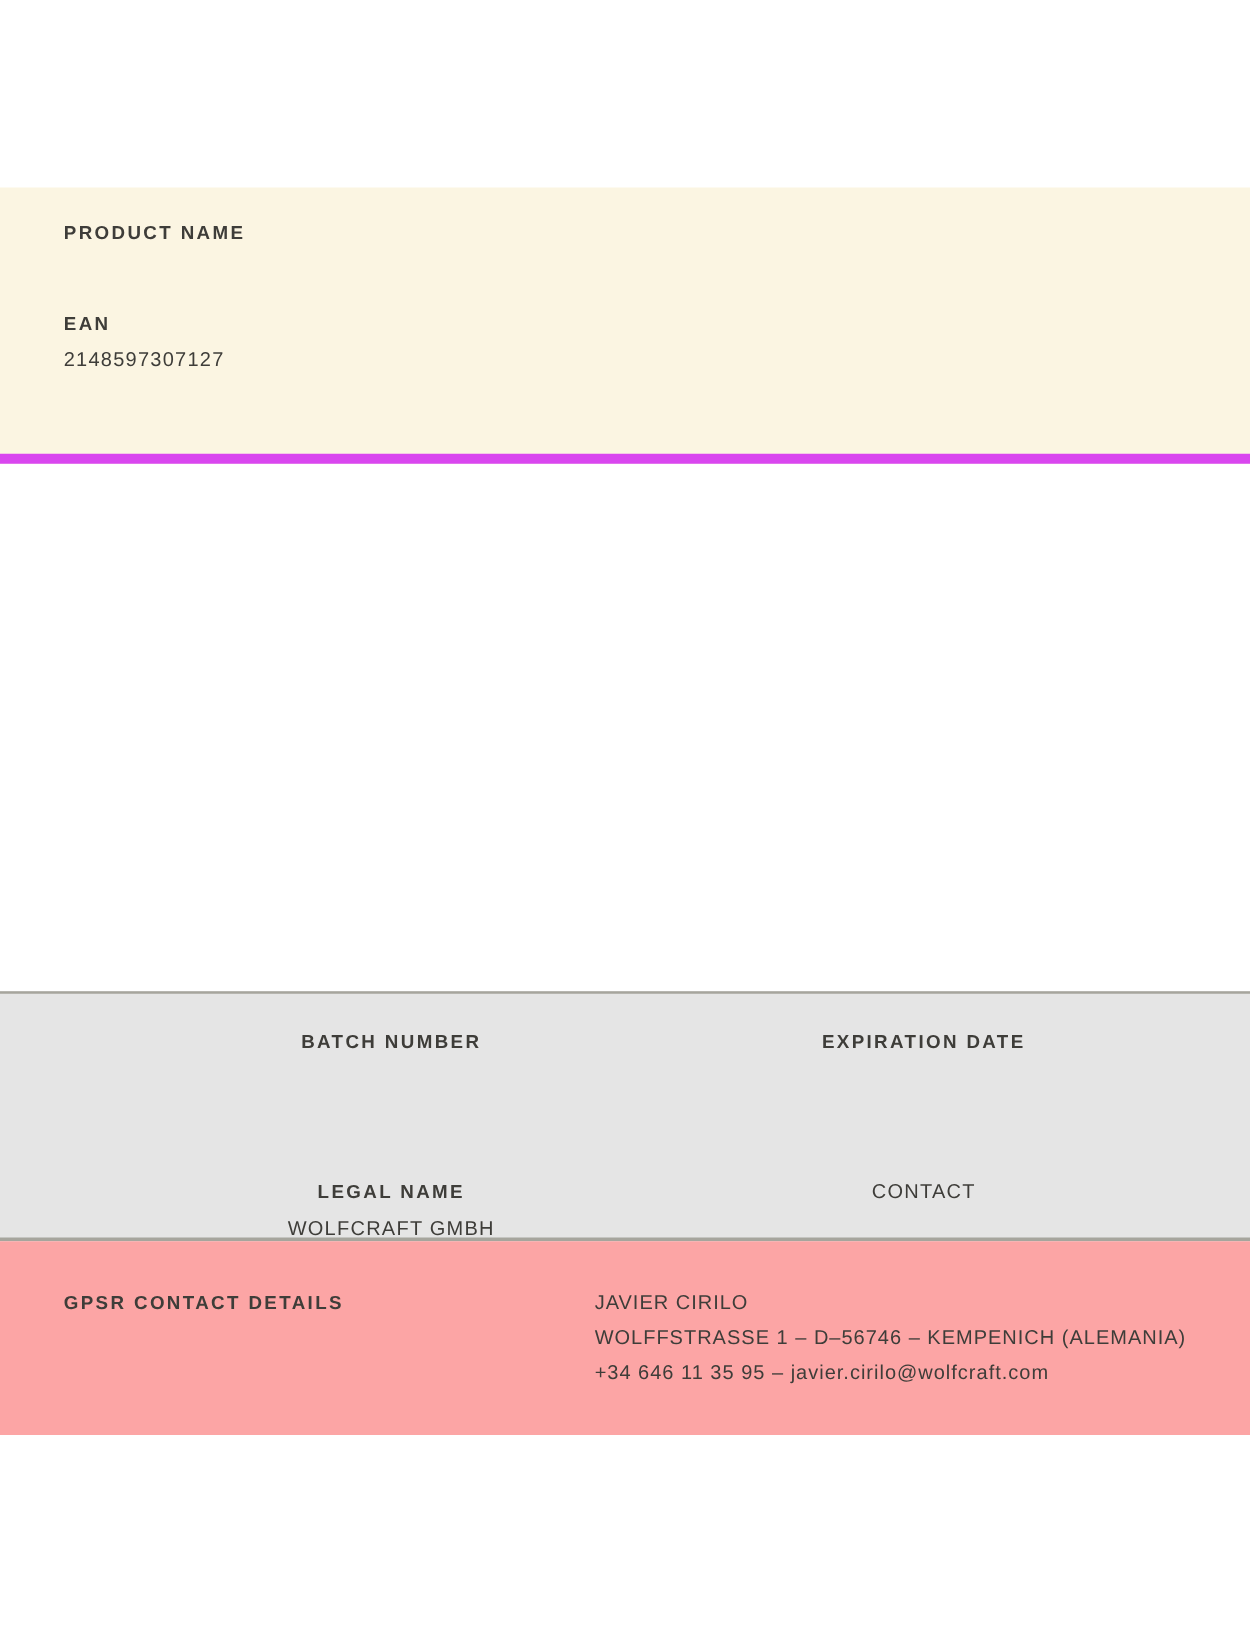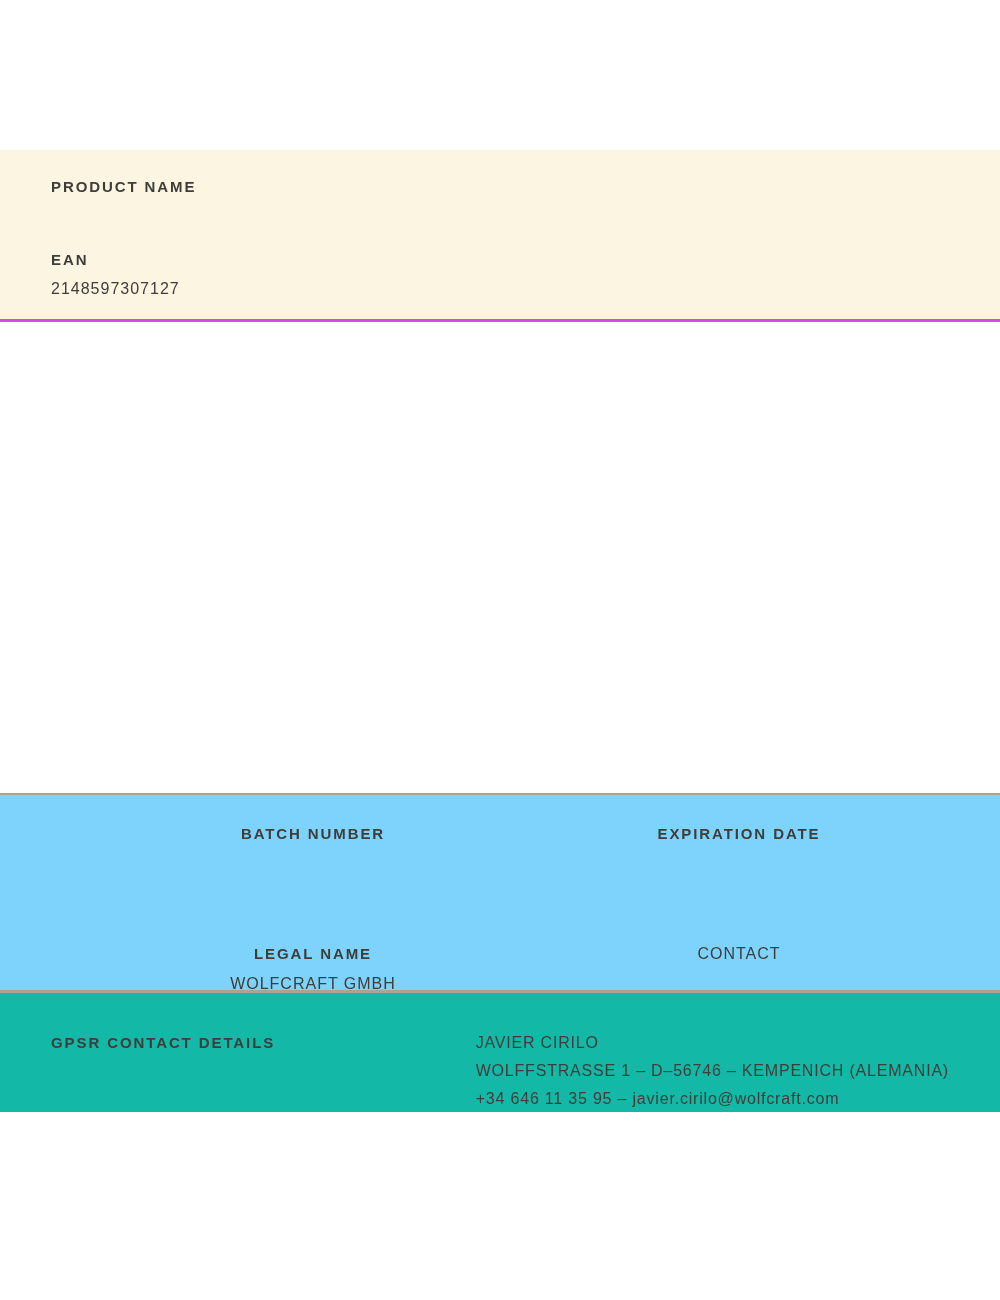--- a/index.html
+++ b/index.html
@@ -13,60 +13,60 @@
     overflow: hidden;
   }
   .band {
     position: absolute;
     left: 0;
     right: 0;
   }
   
   .band-product {
     top: 150px;
-    height: 172px;
+    height: 221px;
     background: #fbf5e2;
-    border-bottom: 3px solid #d946ef;
+    border-bottom: 8px solid #d946ef;
     padding: 27px 50px 0 51px;
   }
   .field-label {
     font-size: 15px;
     font-weight: bold;
     letter-spacing: 1.9px;
     line-height: 19px;
   }
   .field-value {
     font-size: 16px;
     letter-spacing: 1px;
     line-height: 19px;
   }
   .band-product .field-label { margin-bottom: 10px; }
   .band-product .gap { height: 44px; }
   
   .band-batch {
     top: 793px;
     height: 200px;
-    background: #7dd3fc;
+    background: #e5e5e5;
     border-top: 2px solid #a6a59d;
     border-bottom: 3px solid #a6a59d;
     padding: 29px 48px 0 100px;
   }
   .cols { display: flex; }
   .col {
     flex: 1;
     text-align: center;
   }
   .band-batch .row-1 .field-value { min-height: 19px; }
   .band-batch .row-1 { margin-bottom: 71px; }
   .band-batch .field-label { margin-bottom: 11px; }
   
   .band-gpsr {
     top: 993px;
-    height: 119px;
-    background: #14b8a6;
+    height: 155px;
+    background: #fca5a5;
     padding: 40px 51px 0 51px;
     display: flex;
     justify-content: space-between;
     align-items: flex-start;
   }
   .gpsr-title {
     font-size: 15px;
     font-weight: bold;
     letter-spacing: 1.9px;
     line-height: 19px;

